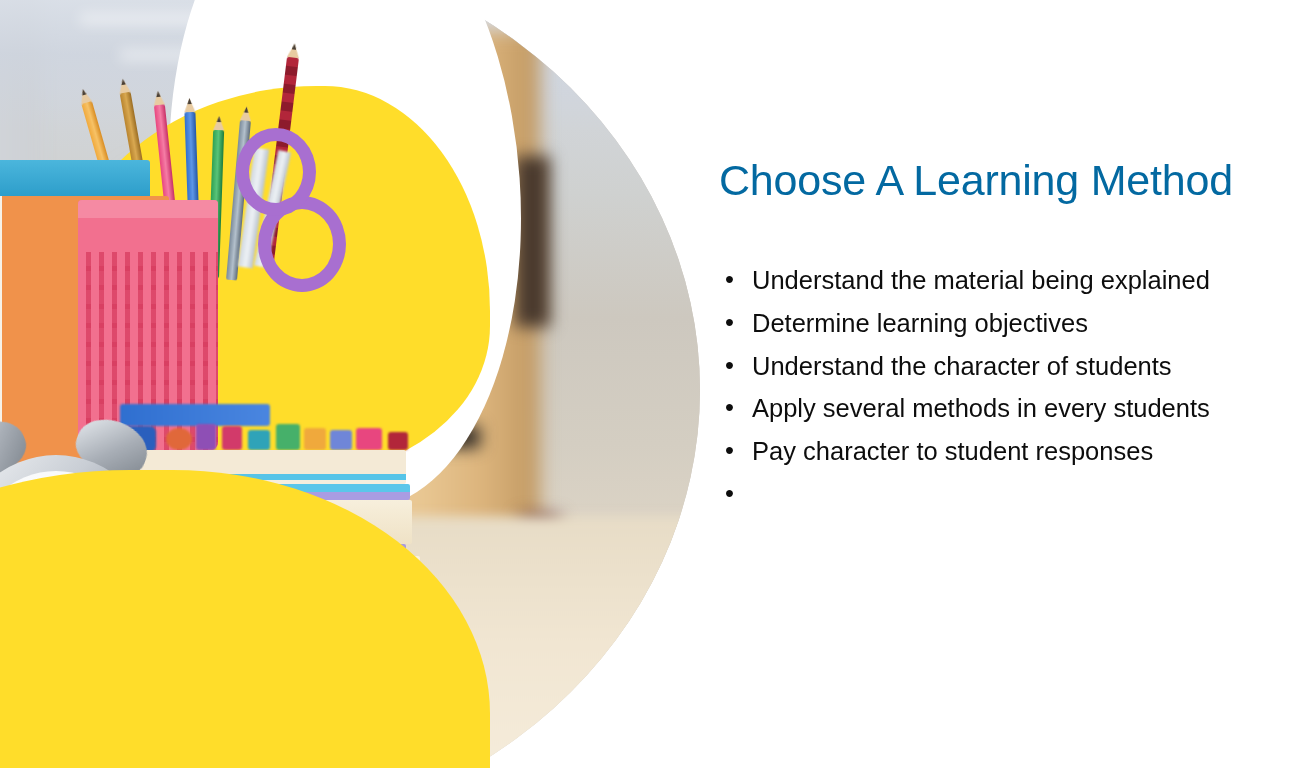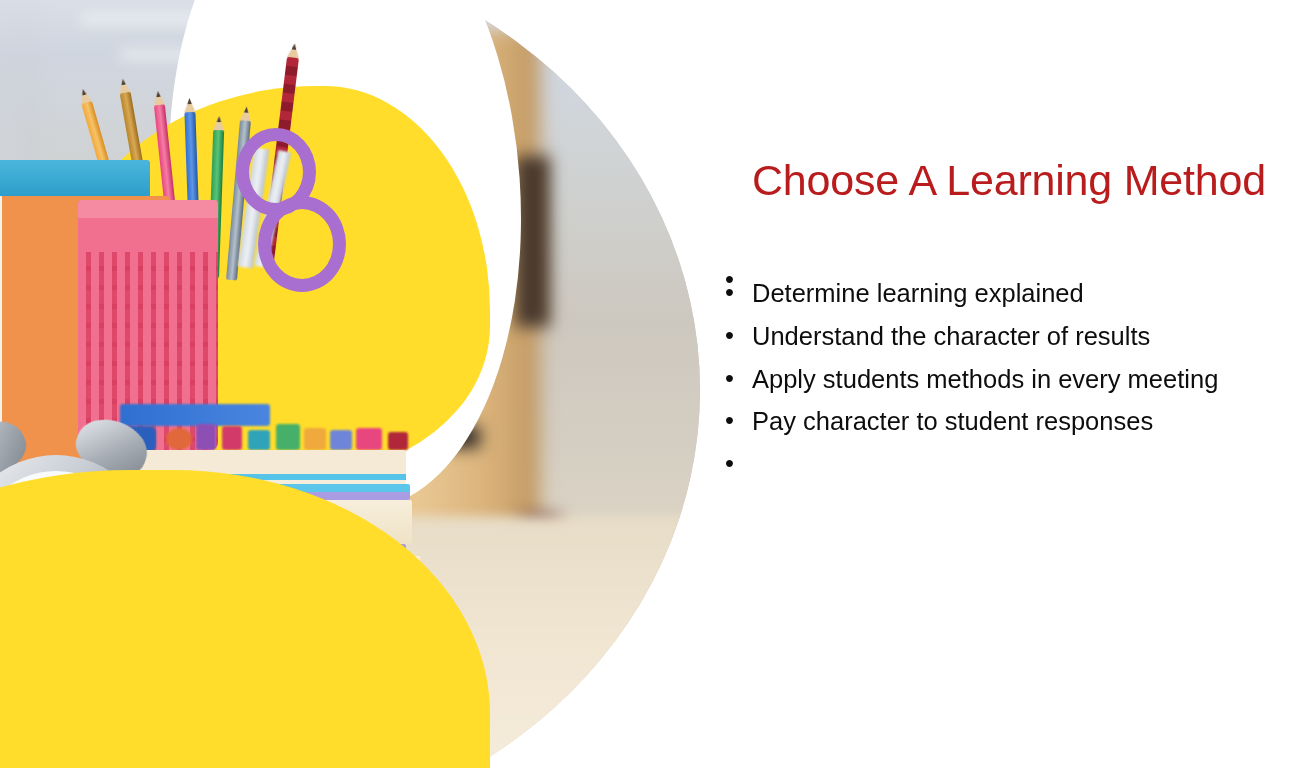--- a/index.html
+++ b/index.html
@@ -395,27 +395,26 @@
     left: 700px;
     top: 0;
     width: 606px;
     height: 768px;
   }
   #slide-title {
     position: absolute;
     left: 19px;
     top: 128px;
     width: 580px;
-    color: #b91c1c;
+    color: #0369a1;
     font-size: 43px;
     line-height: 1.08;
     font-weight: 400;
     white-space: nowrap;
     letter-spacing: -0.2px;
-    text-align: center;
   }
   #bullet-list {
     position: absolute;
     left: 20px;
     top: 266px;
     width: 520px;
     list-style: none;
     margin: 0;
     padding: 0;
   }
@@ -565,32 +564,33 @@
     <div id="yellow-bottom"></div>
     <div id="yellow-bottom-sq"></div>
   </div>
 
   <div id="content">
     <h1 id="slide-title">Choose A Learning Method</h1>
 
     <ul id="bullet-list">
       <li>
         <span class="marker">•</span>
+        <span>Understand the material being explained</span>
       </li>
       <li>
         <span class="marker">•</span>
-        <span>Determine learning explained</span>
+        <span>Determine learning objectives</span>
       </li>
       <li>
         <span class="marker">•</span>
-        <span>Understand the character of results</span>
+        <span>Understand the character of students</span>
       </li>
       <li>
         <span class="marker">•</span>
-        <span>Apply students methods in every meeting</span>
+        <span>Apply several methods in every students</span>
       </li>
       <li>
         <span class="marker">•</span>
         <span>Pay character to student responses</span>
       </li>
       <li>
         <span class="marker">•</span>
       </li>
     </ul>
   </div>

